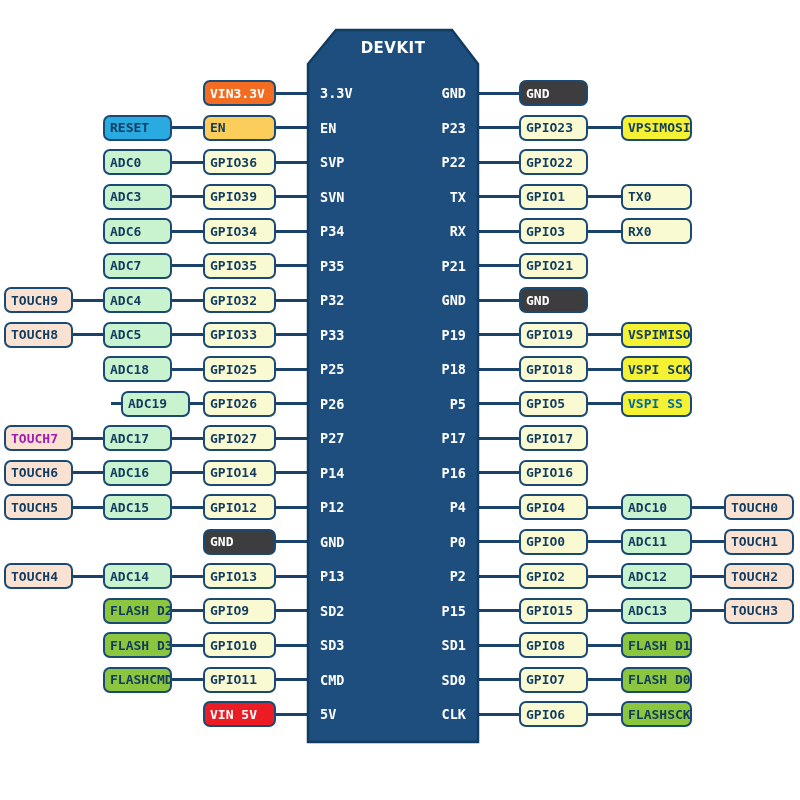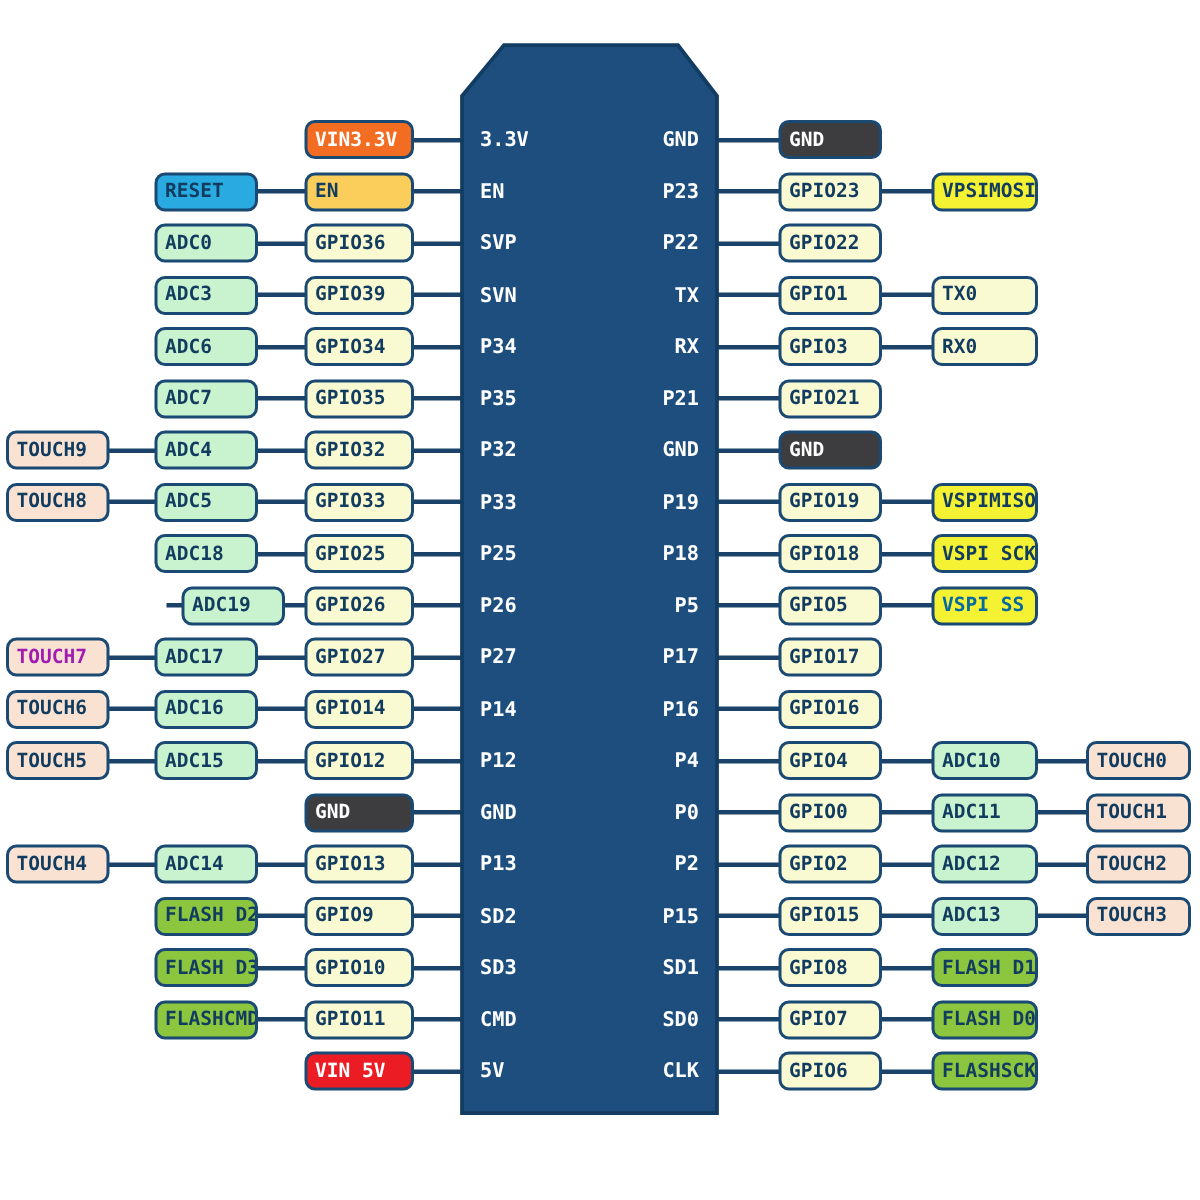--- a/index.html
+++ b/index.html
@@ -31,20 +31,21 @@
   }
   #chip-svg{position:absolute;left:0;top:0;z-index:3;}
 </style>
 </head>
 <body>
 
 <div id="stage">
   <svg id="chip-svg" width="800" height="800">
     <polygon id="chip-body" points="308,64 336,30 452,30 478,64 478,742 308,742" stroke-width="2.5" fill="#1d4e7d" stroke="#123c61"></polygon>
   </svg>
+  <div id="chip-title">DEVKIT</div>
   <div id="rows">
       <div class="pinbox" style="left: 203px; top: 80px; width: 73px; background: rgb(242, 108, 33); color: rgb(255, 255, 255); border-color: rgb(26, 74, 115);">VIN3.3V</div>
       <div class="connector" style="left: 211px; width: 100px; top: 91.5px; background: rgb(27, 66, 104);"></div>
       <div class="pinbox" style="left: 519px; top: 80px; width: 69px; background: rgb(61, 61, 63); color: rgb(255, 255, 255); border-color: rgb(26, 74, 115);">GND</div>
       <div class="connector" style="left: 475px; width: 105px; top: 91.5px; background: rgb(27, 66, 104);"></div>
       <div class="chip-pin" style="left: 320px; top: 85px;">3.3V</div>
       <div class="chip-pin right" style="left: 376px; width: 90px; top: 85px;">GND</div>
       <div class="pinbox" style="left: 103px; top: 114.5px; width: 69px; background: rgb(41, 171, 226); color: rgb(18, 60, 95); border-color: rgb(26, 74, 115);">RESET</div>
       <div class="pinbox" style="left: 203px; top: 114.5px; width: 73px; background: rgb(251, 205, 91); color: rgb(18, 60, 95); border-color: rgb(26, 74, 115);">EN</div>
       <div class="connector" style="left: 111px; width: 200px; top: 126px; background: rgb(27, 66, 104);"></div>

